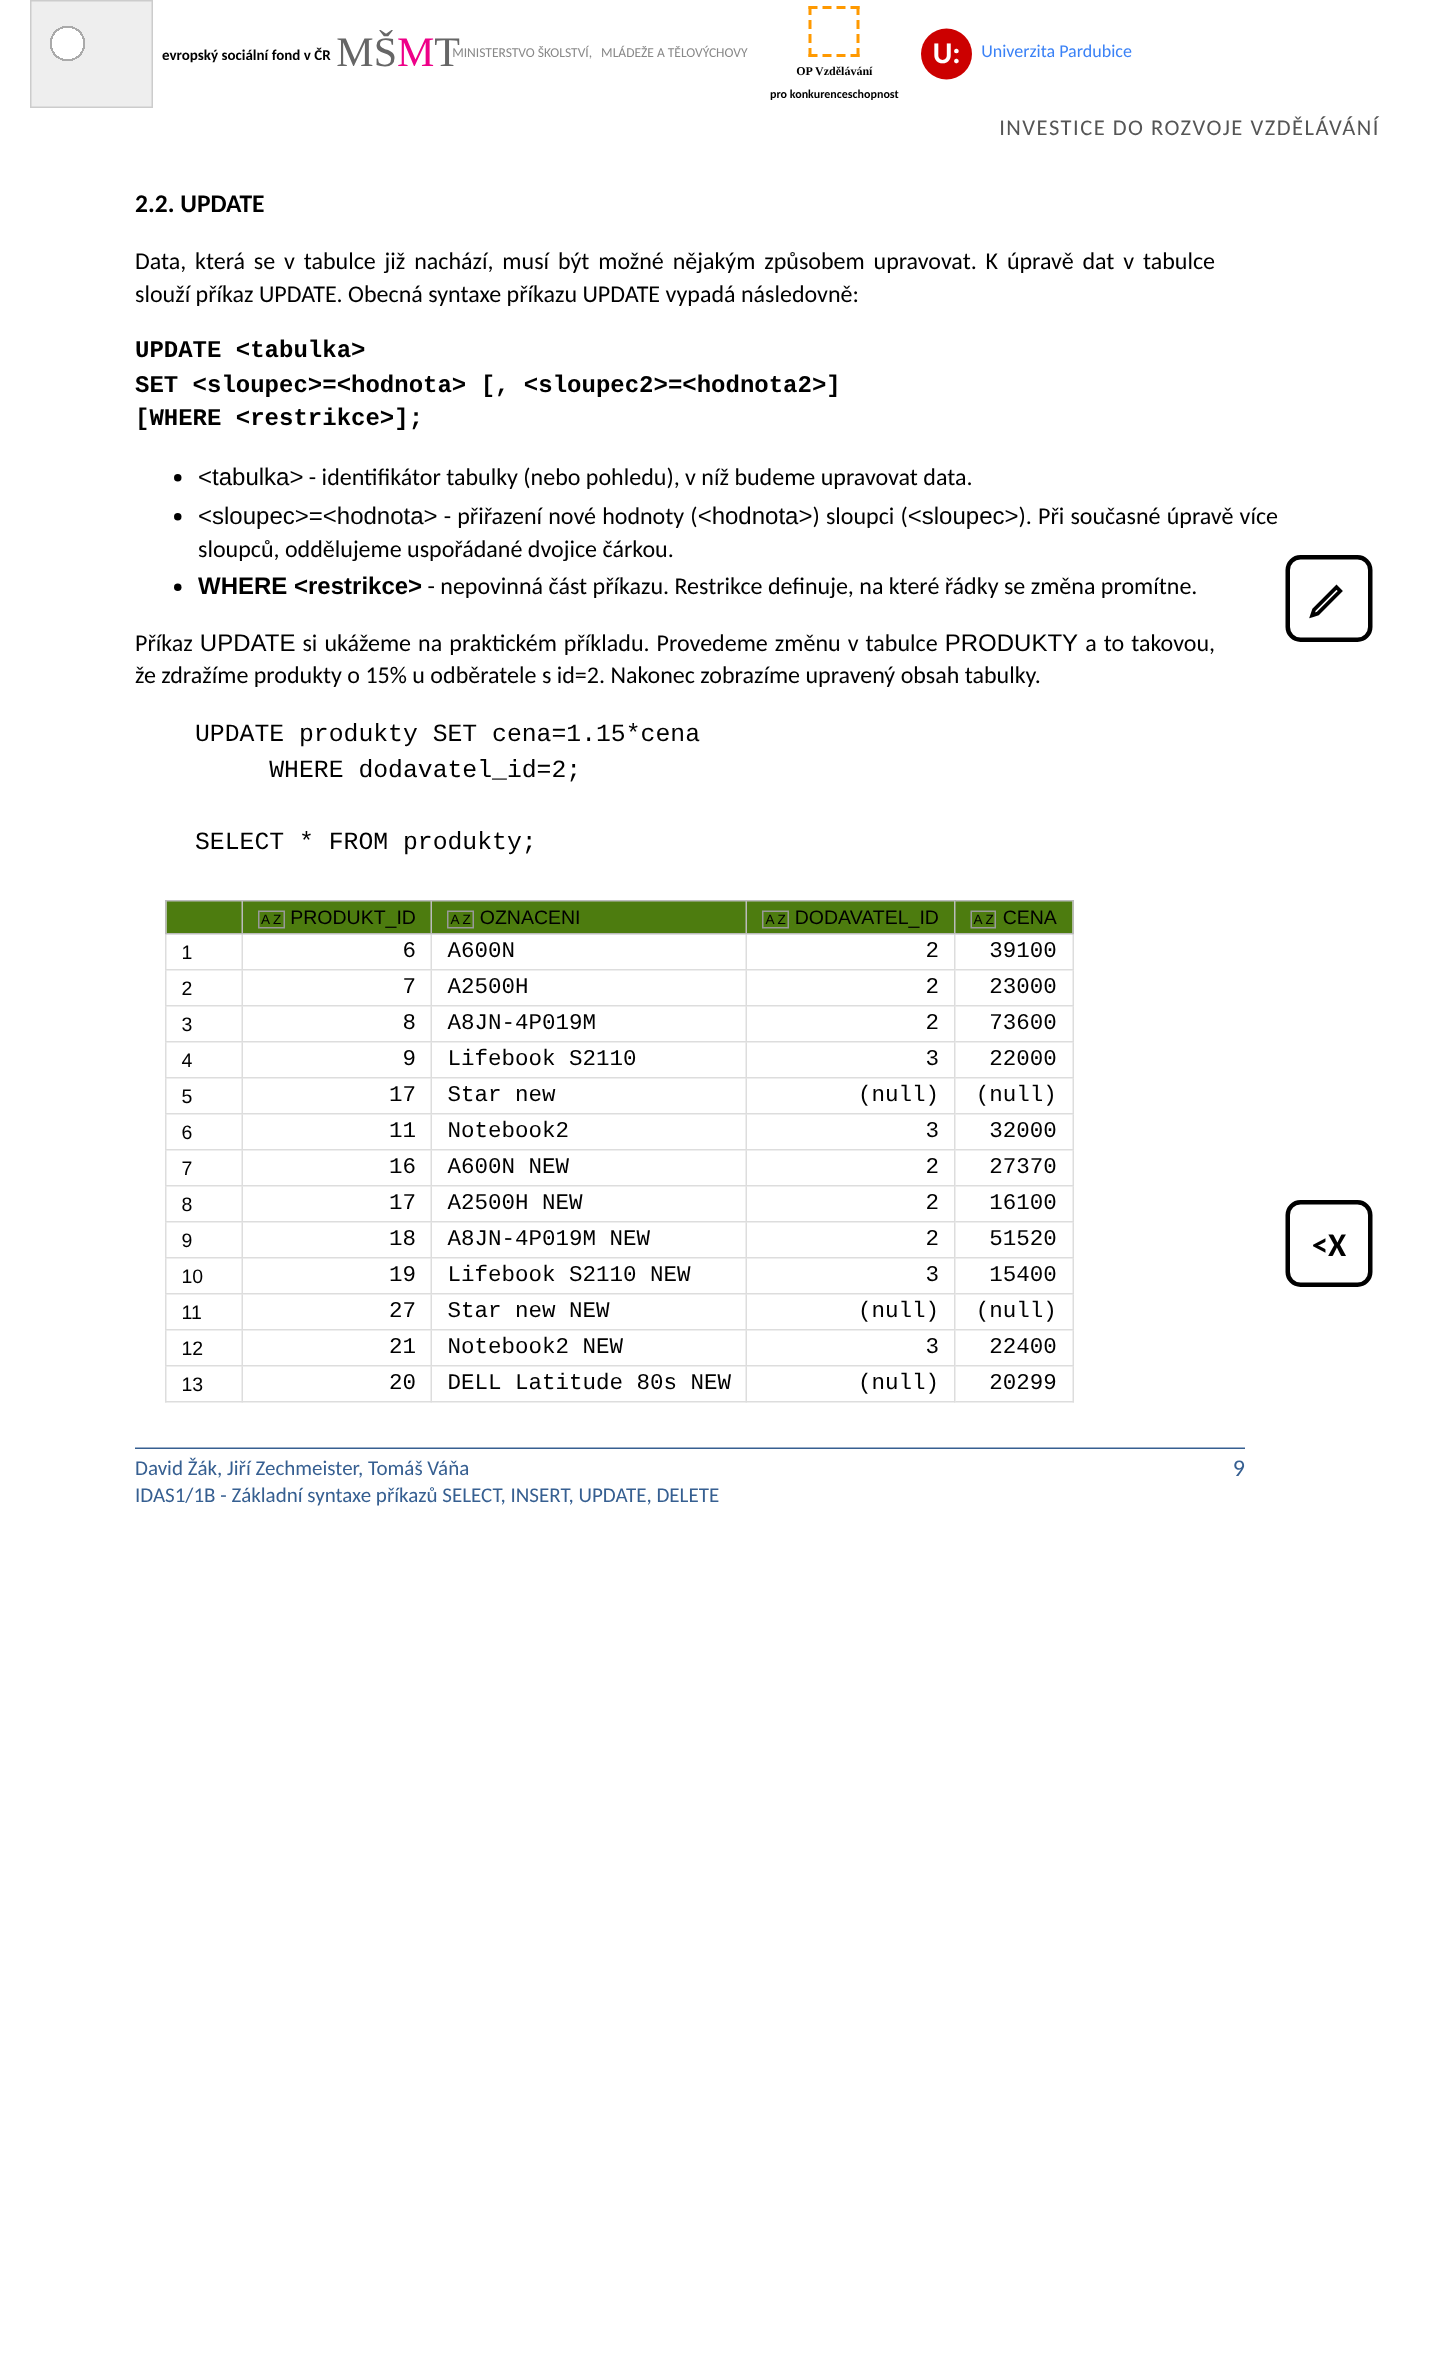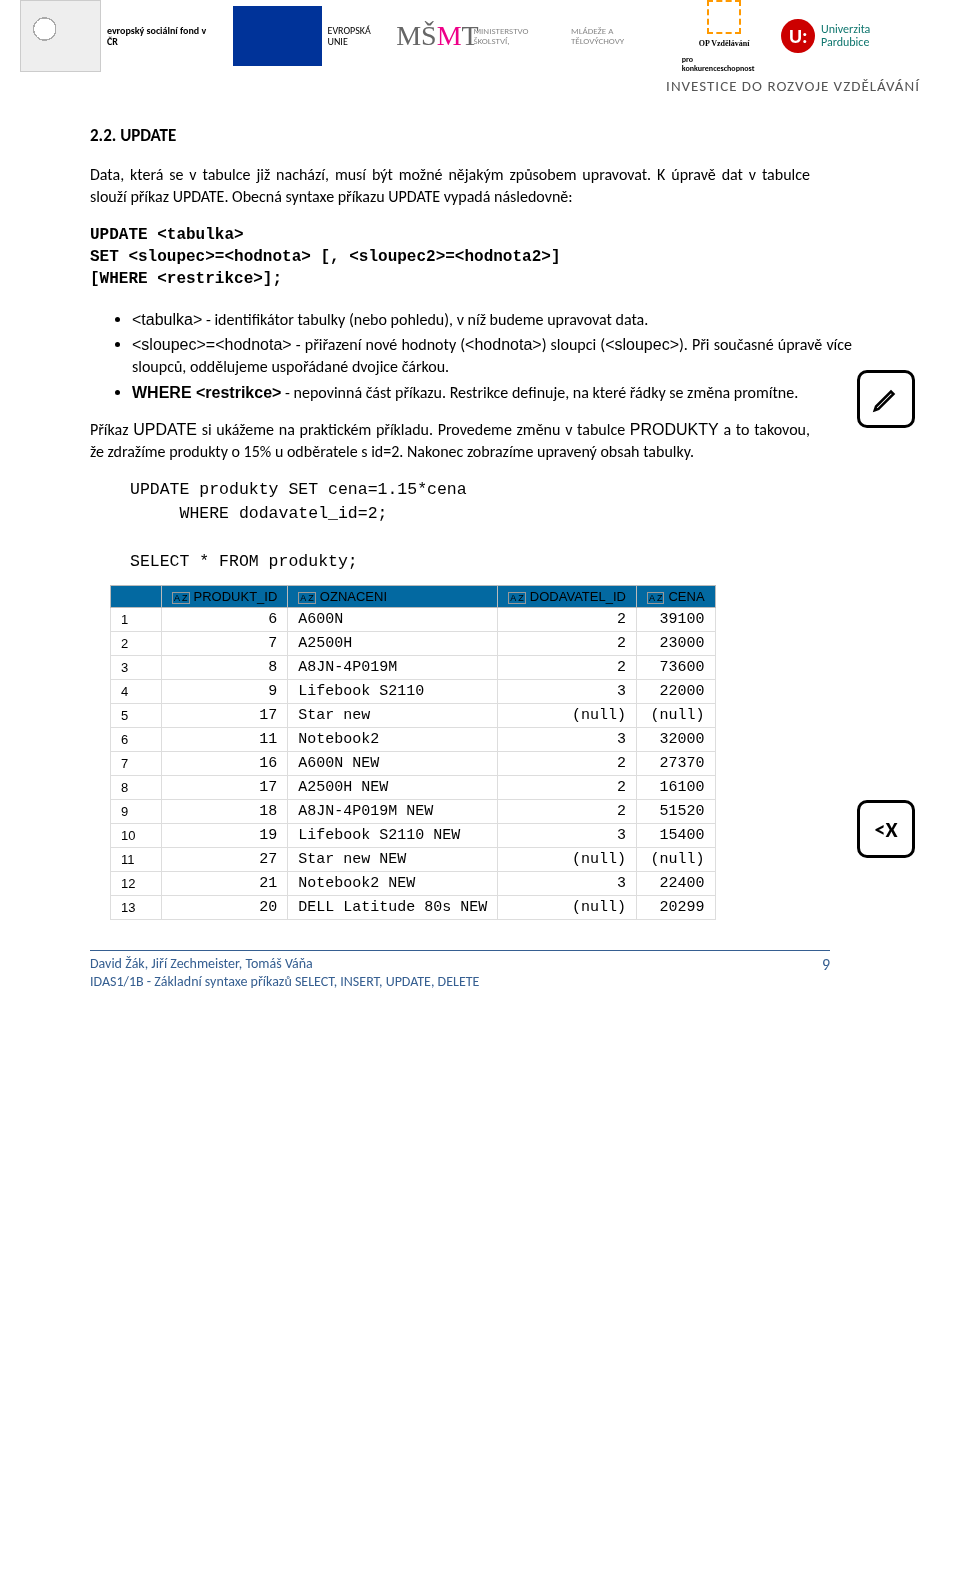--- a/index.html
+++ b/index.html
@@ -89,21 +89,21 @@
     font-size: 16px;
     text-align: justify;
     line-height: 1.35;
     margin-bottom: 4px;
   }
   .sql-example {
     font-family: "Courier New", monospace;
     font-size: 16.5px;
     white-space: pre;
     margin-left: 40px;
-    margin-bottom: 11px;
+    margin-bottom: 26px;
     line-height: 1.45;
   }
   .side-icon {
     position: absolute;
     right: 45px;
     width: 52px; height: 52px;
     border: 3px solid #000;
     border-radius: 10px;
     display: flex;
     align-items: center;
@@ -115,21 +115,21 @@
   .icon-pencil { top: 370px; }
   .icon-cx { top: 800px; font-size: 22px; }
   table.result {
     border-collapse: collapse;
     font-family: "Courier New", monospace;
     font-size: 15px;
     margin-left: 20px;
     margin-bottom: 30px;
   }
   table.result th {
-    background: #0369a1;
+    background: #4d7c0f;
     border: 1px solid #bbb;
     padding: 3px 10px;
     font-family: Verdana, sans-serif;
     font-size: 13px;
     font-weight: normal;
     text-align: left;
   }
   table.result td {
     border: 1px solid #ddd;
     padding: 3px 10px;
@@ -174,37 +174,33 @@
 </head>
 <body>
 
 <div class="page">
 
   <div class="logos">
     <div class="logo-block">
       <div class="esf-logo"></div>
       <div><b>evropský sociální fond v ČR</b></div>
     </div>
-    <div class="logo-block">
-      <div class="eu-flag"></div>
-      <div style="font-size:10px;">EVROPSKÁ UNIE</div>
-    </div>
     <div class="logo-block" style="flex-direction:row;">
       <div class="msmt" style="font-family:serif; font-size:28px; color:#666;">MŠ<span style="color:#e08">M</span>T</div>
       <div style="font-size:9px; color:#888;">MINISTERSTVO ŠKOLSTVÍ,</div>
       <div style="font-size:9px; color:#888;">MLÁDEŽE A TĚLOVÝCHOVY</div>
     </div>
     <div class="logo-block" style="flex-direction:column;">
       <div class="op-box"></div>
       <div style="font-size:8px; font-weight:bold;font-family:Liberation Serif, serif;">OP Vzdělávání</div>
       <div style="font-size:8px; font-weight:bold;">pro konkurenceschopnost</div>
     </div>
     <div class="logo-block">
       <span class="up-logo">U:</span>
-      <span style="font-size:12px; color:#0f766e;">Univerzita Pardubice</span>
+      <span style="font-size:12px; color:#3b82f6;">Univerzita Pardubice</span>
     </div>
   </div>
 
   <div class="tagline">INVESTICE DO ROZVOJE VZDĚLÁVÁNÍ</div>
 
   <div class="side-icon icon-pencil">
     <svg width="30" height="30" viewBox="0 0 24 24" fill="none" stroke="#000" stroke-width="2">
       <path d="M3 21l3-1 12-12-2-2L4 18l-1 3z"></path>
     </svg>
   </div>

